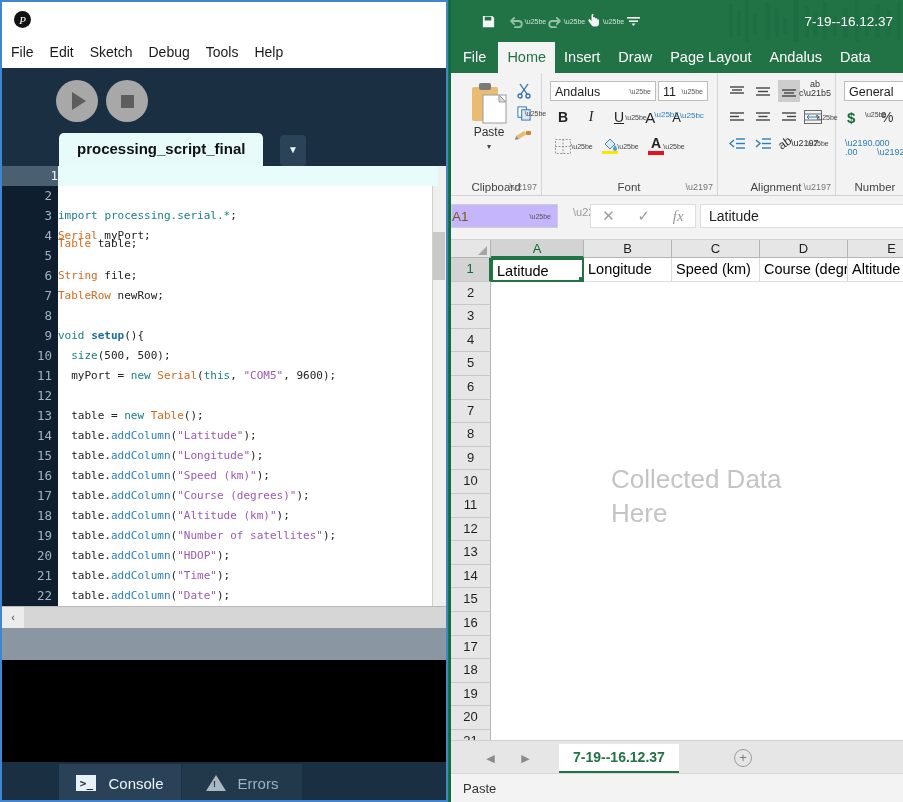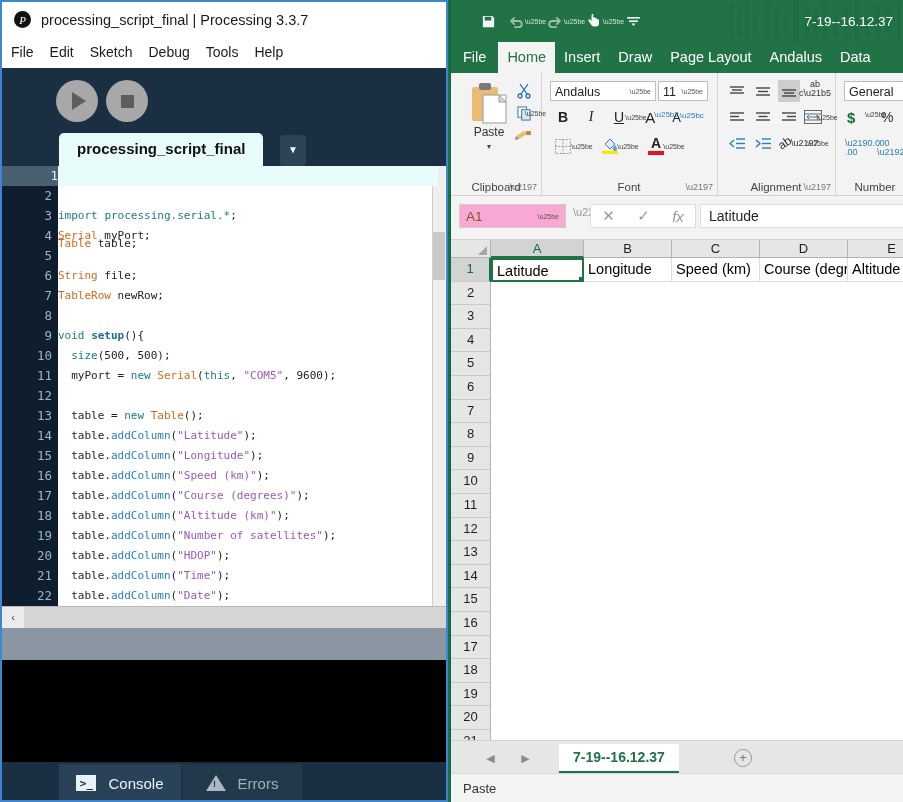--- a/index.html
+++ b/index.html
@@ -81,28 +81,28 @@
   
   .g-num{left:384px;width:80px;border-right:none;}
   .numbox{
     position:absolute;left:9px;top:8px;width:78px;height:20px;background:#fff;border:1px solid #bdbdbd;
     font-size:12.5px;color:#222;padding:0 4px;line-height:20px;box-sizing:border-box;overflow:hidden;
   }
 
   
   .fbar{position:absolute;left:6px;top:196px;width:452px;height:43px;background:#f3f3f3;border-bottom:1px solid #d2d2d2;}
   .namebox{
-    position:absolute;left:8px;top:8px;width:107px;height:24px;background:#f9a8d4;border:1px solid #cfcfcf;
-    box-sizing:border-box;font-size:13.5px;color:#7a5a20;line-height:23px;padding-left:6px;
+    position:absolute;left:0;top:8px;width:107px;height:24px;background:#c4b5fd;border:1px solid #cfcfcf;
+    box-sizing:border-box;font-size:13.5px;color:#7a5a20;line-height:23px;padding-left:0;
   }
   .namebox .car{position:absolute;right:6px;top:0;color:#555;font-size:7px;line-height:23px;}
   .fbdots{position:absolute;left:122px;top:12px;font-size:11px;color:#999;letter-spacing:0;line-height:8px;}
   .fb-btns{position:absolute;left:139px;top:8px;width:106px;height:24px;background:#fff;border:1px solid #dcdcdc;box-sizing:border-box;display:flex;align-items:center;justify-content:space-around;}
   .fb-btns span{font-size:15px;color:#9a9a9a;}
-  .fx{font-style:italic;font-family:Liberation Sans, sans-serif;color:#444;}
+  .fx{font-style:italic;font-family:Liberation Serif, serif;color:#444;}
   .fbinput{
     position:absolute;left:249px;top:8px;width:205px;height:24px;background:#fff;border:1px solid #dcdcdc;
     border-right:none;box-sizing:border-box;font-size:14px;color:#222;line-height:23px;padding-left:8px;overflow:hidden;white-space:nowrap;
   }
 
   
   .grid{position:absolute;left:6px;top:240px;width:452px;height:500px;background:#fff;overflow:hidden;}
   .corner{position:absolute;left:0;top:0;width:40px;height:18px;background:#e6e6e6;border-right:1px solid #b4b4b4;border-bottom:1px solid #b4b4b4;box-sizing:border-box;}
   .corner:after{content:"";position:absolute;right:3px;bottom:2px;border-left:9px solid transparent;border-bottom:9px solid #a6a6a6;}
   .colhead{position:absolute;top:0;height:18px;background:#e6e6e6;border-right:1px solid #b4b4b4;border-bottom:1px solid #b4b4b4;box-sizing:border-box;
@@ -454,20 +454,21 @@
       <div class="fb-btns">
         <span>✕</span>
         <span>✓</span>
         <span class="fx">fx</span>
       </div>
       <div class="fbinput">Latitude</div>
     </div>
 
     <div class="grid">
       <div class="corner"></div>
+      <div class="watermark">Collected Data Here</div>
 
       <div class="colhead sel" style="left:40px;width:93px;">A</div>
       <div class="colhead" style="left:133px;width:88px;">B</div>
       <div class="colhead" style="left:221px;width:88px;">C</div>
       <div class="colhead" style="left:309px;width:88px;">D</div>
       <div class="colhead" style="left:397px;width:88px;">E</div>
 
       <div class="rowhead sel" style="top:18px;">1</div>
       <div class="rowhead" style="top:41.6px;">2</div>
       <div class="rowhead" style="top:65.2px;">3</div>
@@ -508,21 +509,20 @@
 
     <div class="statusbar">
       <div class="status-text">Paste</div>
     </div>
   </div>
 
   <div class="proc">
 
     <div class="proc-title">
       <div class="proc-logo">P</div>
-      <div class="proc-title-txt">processing_script_final | Processing 3.3.7</div>
     </div>
 
     <div class="proc-menu">
       <div class="mitem">File</div>
       <div class="mitem">Edit</div>
       <div class="mitem">Sketch</div>
       <div class="mitem">Debug</div>
       <div class="mitem">Tools</div>
       <div class="mitem">Help</div>
     </div>

